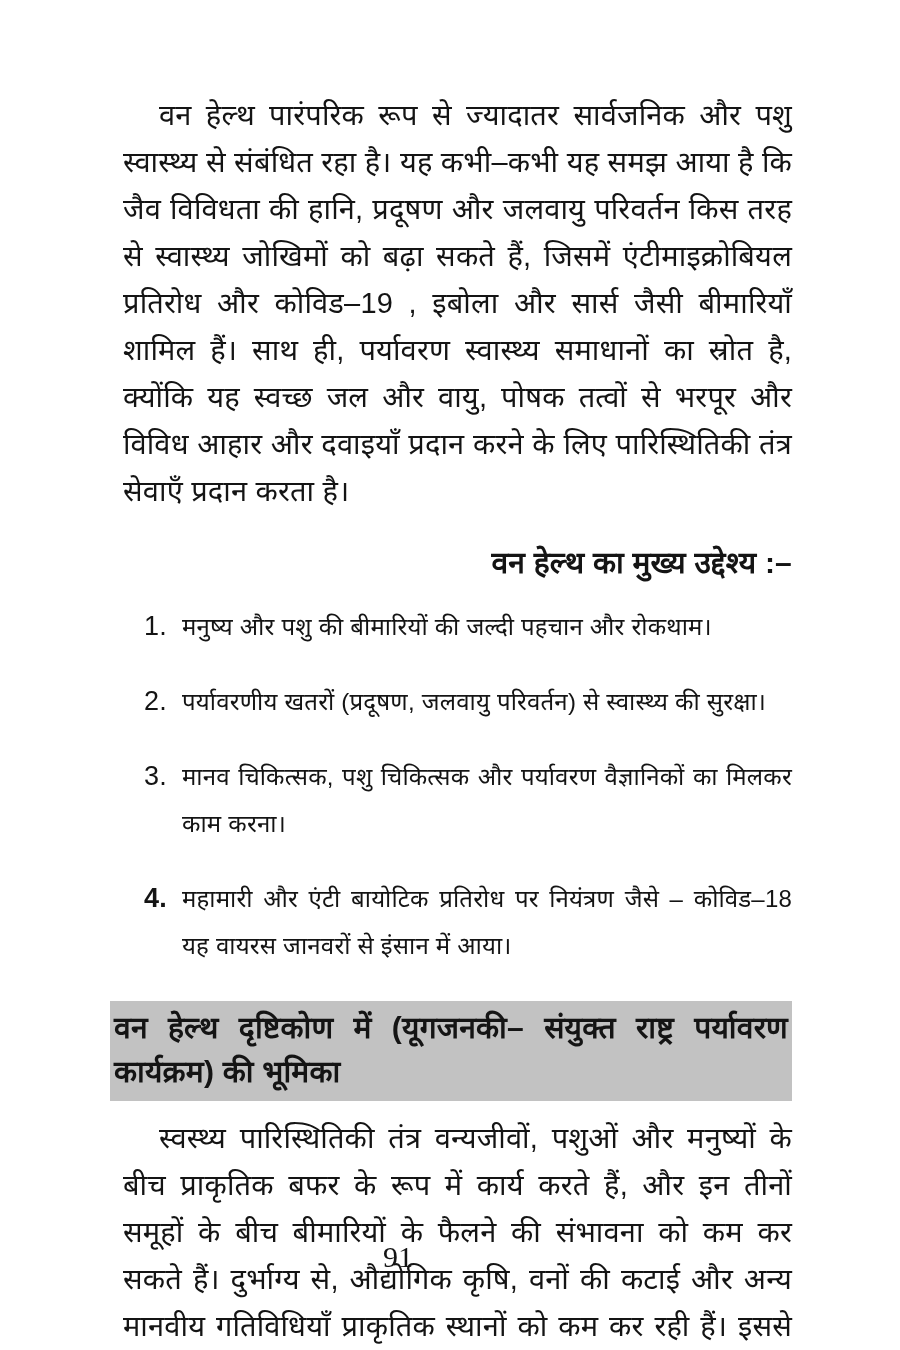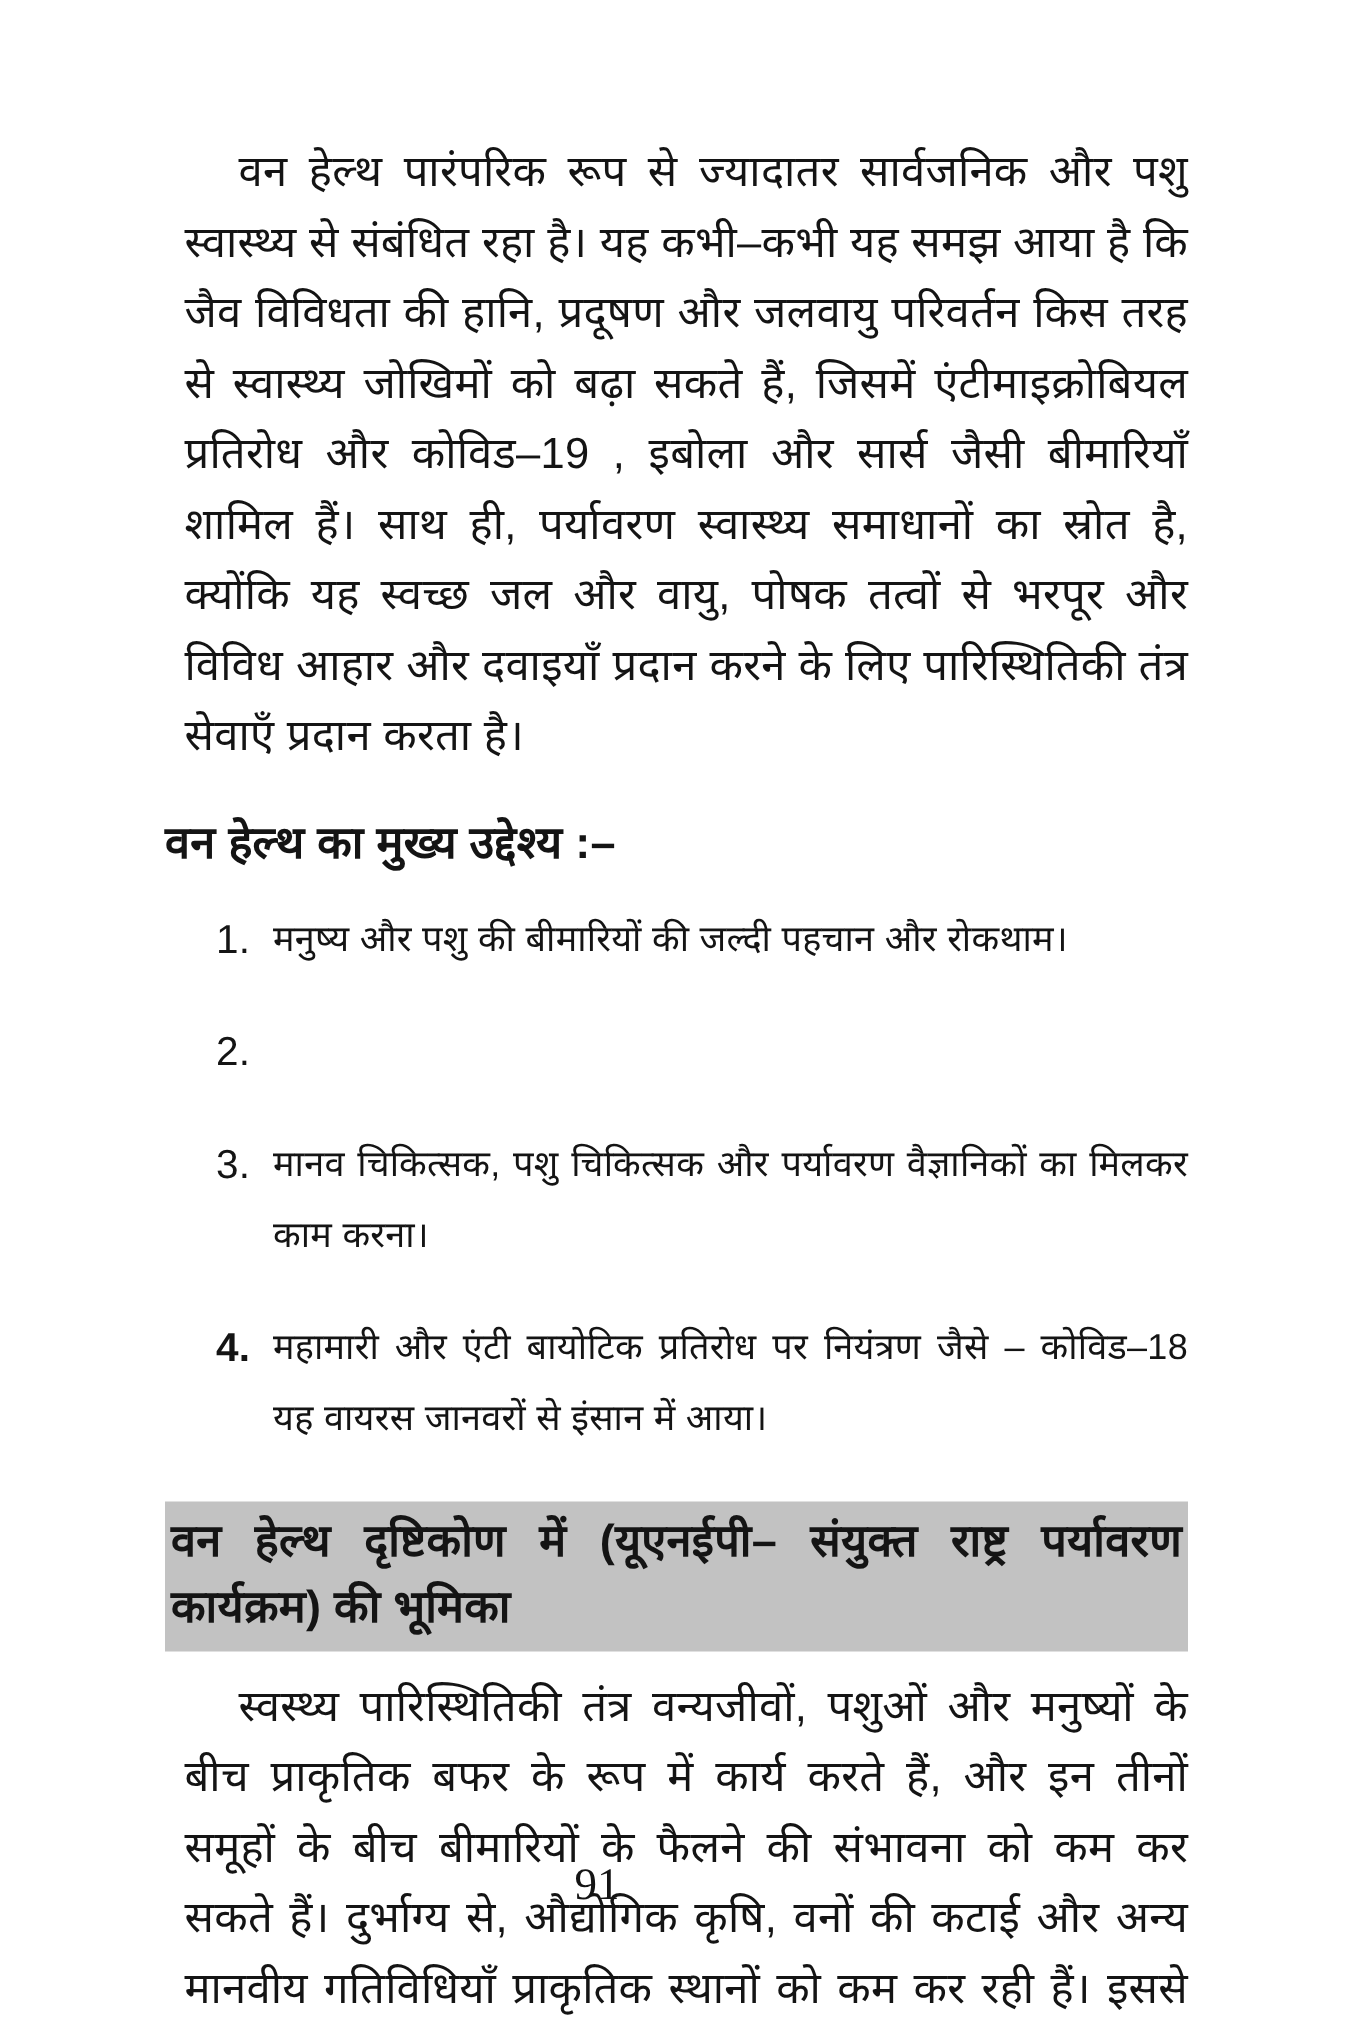--- a/index.html
+++ b/index.html
@@ -30,21 +30,21 @@
     letter-spacing: 0.2px;
   }
   p.para {
     margin: 0 0 20px 13px;
     text-indent: 36px;
   }
   .obj-heading {
     font-size: 30px;
     font-weight: bold;
     margin: 26px 0 18px 0;
-    text-align: left;
+    text-align: right;
     line-height: 44px;
   }
   .obj-list {
     margin: 0 0 8px 0;
     padding: 0;
     list-style: none;
   }
   .obj-item {
     display: flex;
     align-items: flex-start;
@@ -93,31 +93,32 @@
 
     <div class="obj-heading">वन हेल्थ का मुख्य उद्देश्य :–</div>
 
     <ol class="obj-list">
       <li class="obj-item">
         <span class="obj-num">1.</span>
         <span class="obj-text">मनुष्य और पशु की बीमारियों की जल्दी पहचान और रोकथाम।</span>
       </li>
       <li class="obj-item">
         <span class="obj-num">2.</span>
+        <span class="obj-text">पर्यावरणीय खतरों (प्रदूषण, जलवायु परिवर्तन) से स्वास्थ्य की सुरक्षा।</span>
       </li>
       <li class="obj-item">
         <span class="obj-num">3.</span>
         <span class="obj-text">मानव चिकित्सक, पशु चिकित्सक और पर्यावरण वैज्ञानिकों का मिलकर काम करना।</span>
       </li>
       <li class="obj-item">
         <span class="obj-num bold">4.</span>
         <span class="obj-text">महामारी और एंटी बायोटिक प्रतिरोध पर नियंत्रण जैसे – कोविड–18 यह वायरस जानवरों से इंसान में आया।</span>
       </li>
     </ol>
 
-    <div class="highlight-heading">वन हेल्थ दृष्टिकोण में (यूएनईपी– संयुक्त राष्ट्र पर्यावरण कार्यक्रम) की भूमिका</div>
+    <div class="highlight-heading">वन हेल्थ दृष्टिकोण में (यूगजनकी– संयुक्त राष्ट्र पर्यावरण कार्यक्रम) की भूमिका</div>
 
     <p class="para">स्वस्थ्य पारिस्थितिकी तंत्र वन्यजीवों, पशुओं और मनुष्यों के बीच प्राकृतिक बफर के रूप में कार्य करते हैं, और इन तीनों समूहों के बीच बीमारियों के फैलने की संभावना को कम कर सकते हैं। दुर्भाग्य से, औद्योगिक कृषि, वनों की कटाई और अन्य मानवीय गतिविधियाँ प्राकृतिक स्थानों को कम कर रही हैं। इससे बीमारी के जोखिम से जुड़े कई कारक बदल जाते हैं, जिसमें संभावित रूप से महामारी पैदा करने वाले रोगजनकों से जोखिम बढ़ाना भी शामिल है।</p>
 
   </div>
 
   <div class="page-number">91</div>
 </div>
 
 </body></html>

